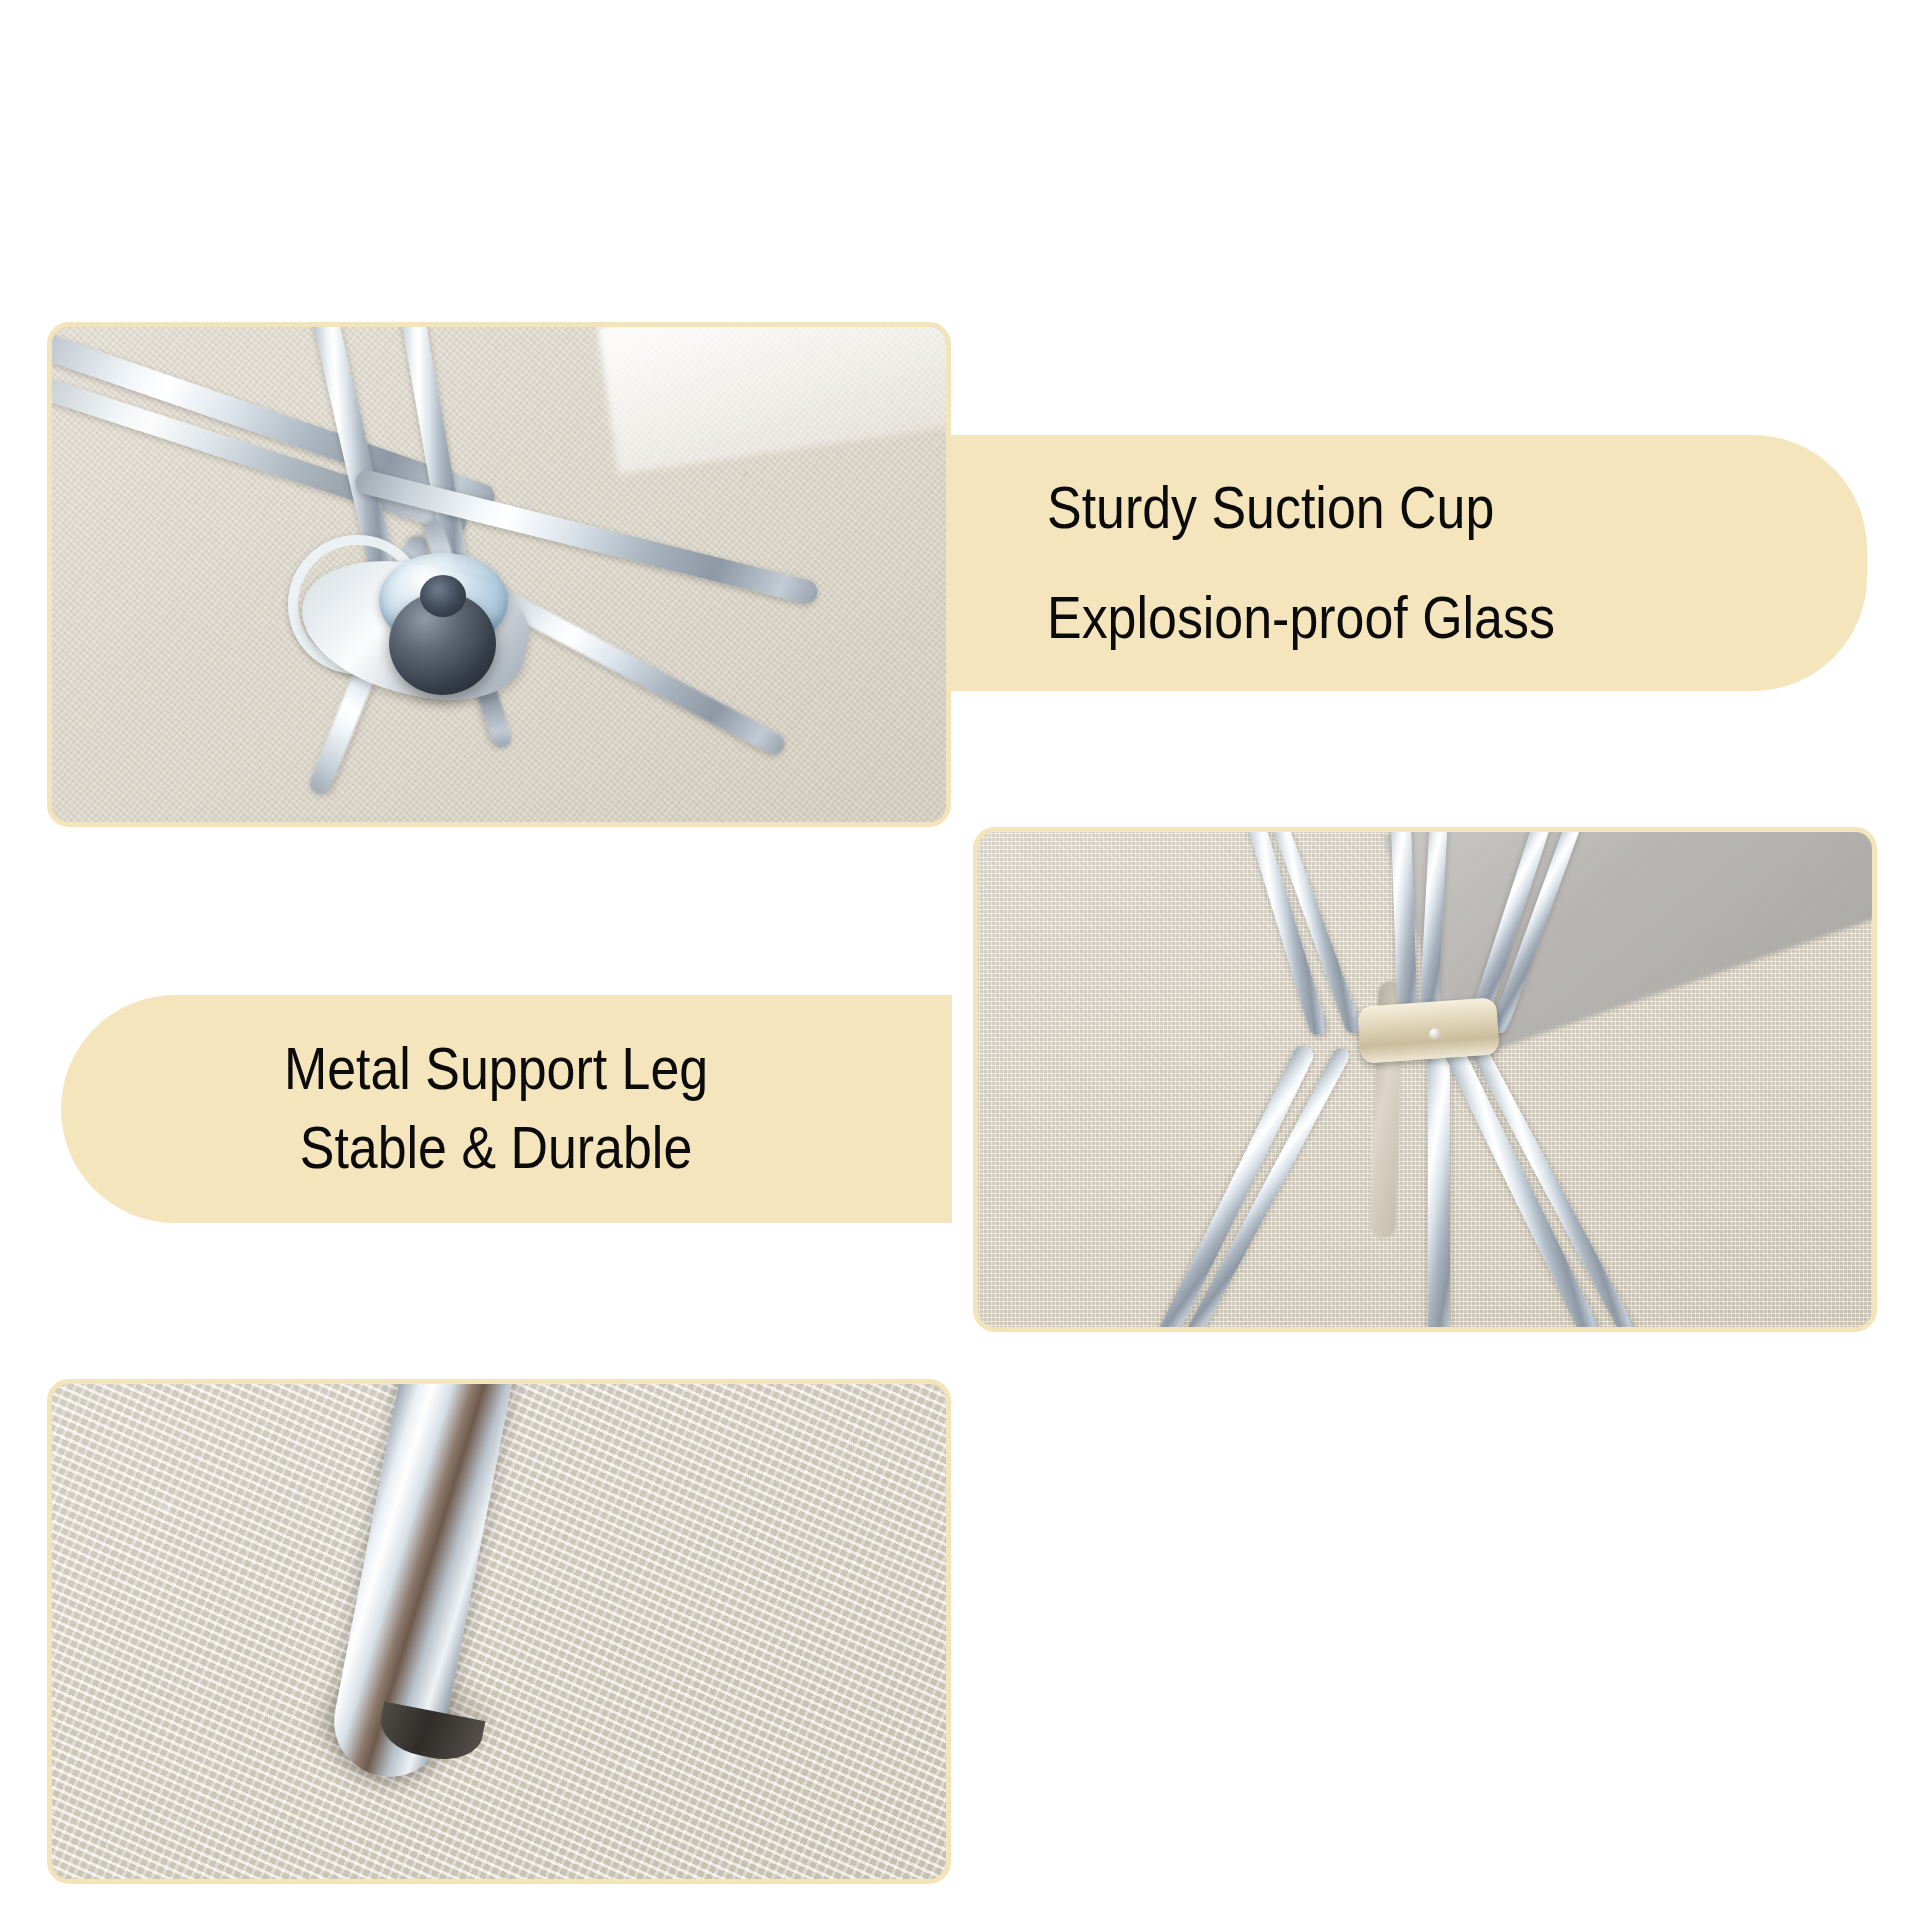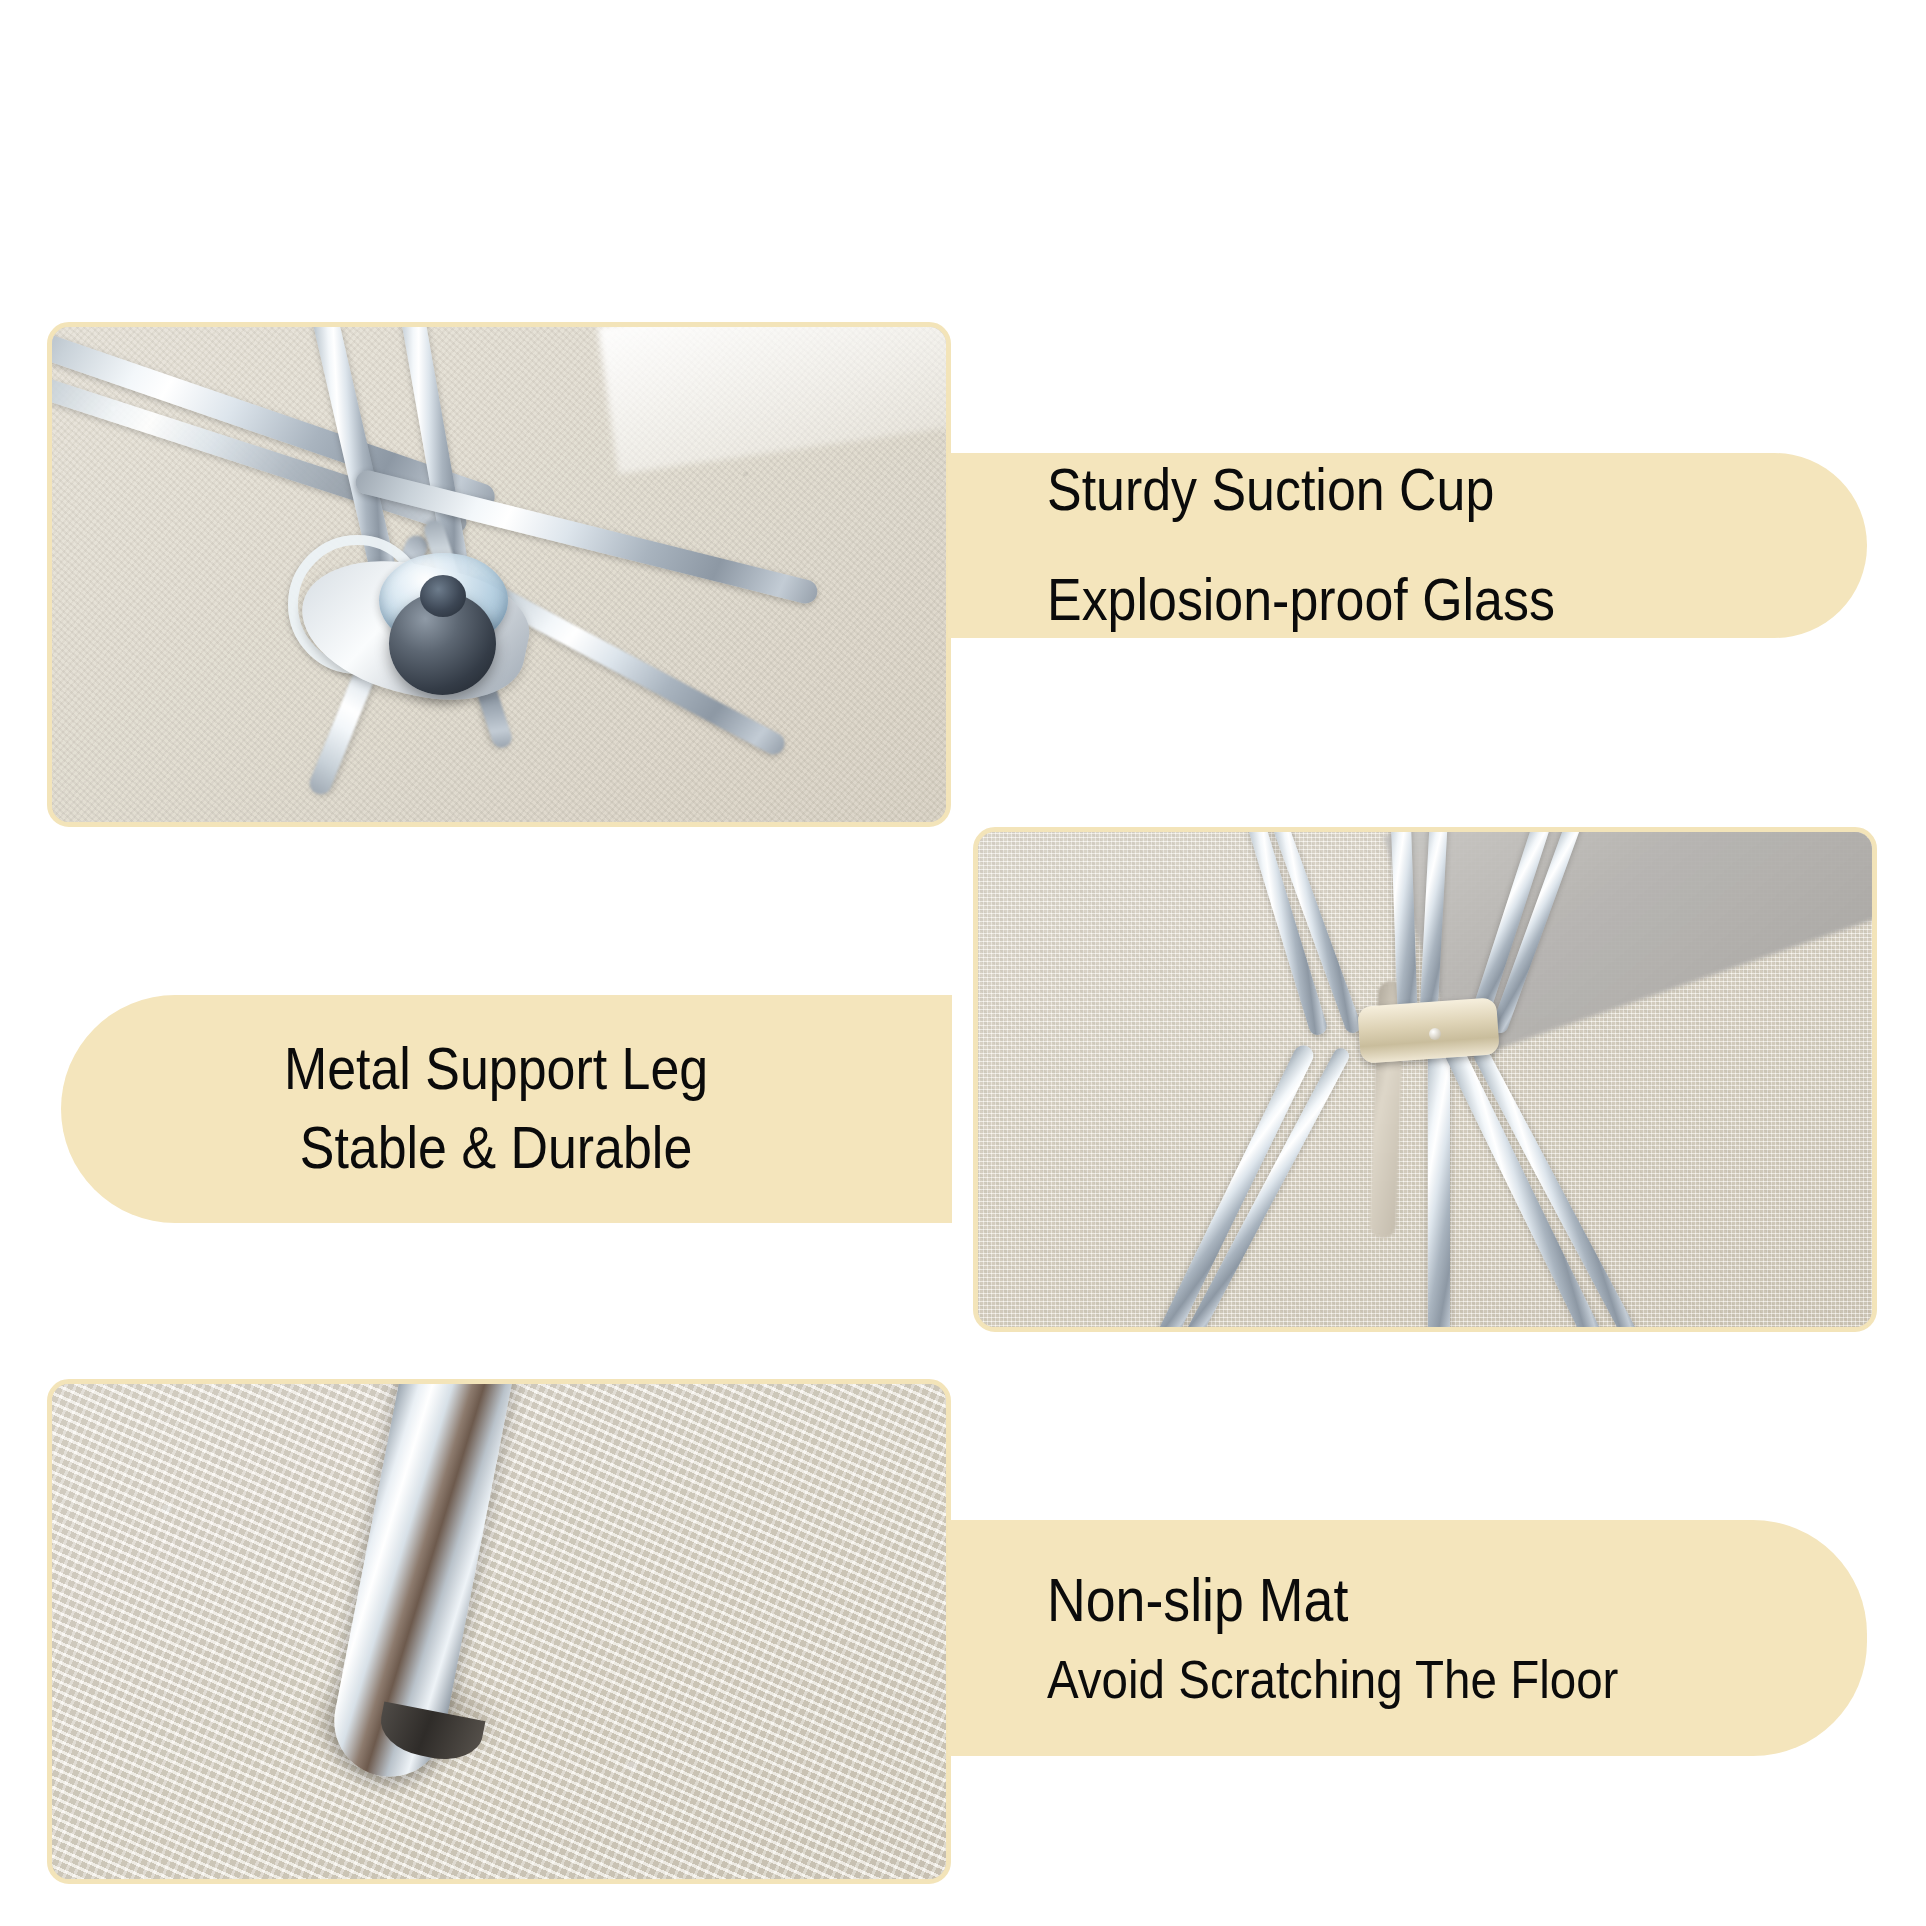--- a/index.html
+++ b/index.html
@@ -214,23 +214,23 @@
   }
   .callout-line {
     font-family: "Liberation Sans Narrow", "Liberation Sans", sans-serif;
     color: #0B0B0B;
     white-space: nowrap;
     transform: scaleX(0.88);
   }
 
   #callout-suction-cup {
     left: 948px;
-    top: 453px;
+    top: 435px;
     width: 919px;
-    height: 185px;
+    height: 256px;
     padding-left: 99px;
     gap: 31px;
   }
   #callout-suction-cup .callout-line {
     font-size: 59px;
     line-height: 79px;
     transform-origin: left center;
   }
 
   #callout-support-leg {
@@ -341,19 +341,15 @@
       <div class="carpet-loop"></div>
 
       <div style="position:absolute;left:267px;top:297px;width:168px;height:79px;
                   border-radius:50%;background:rgba(90,80,65,.22);filter:blur(12px);"></div>
 
       <div class="big-leg" style="left:317px;top:-79px;width:111px;height:475px;transform:rotate(11deg);"></div>
       <div class="leg-cap" style="left:327px;top:327px;width:103px;height:46px;transform:rotate(11deg);"></div>
     </div>
   </div>
 
-  <div class="callout callout-right" id="callout-nonslip-mat">
-    <div class="callout-line callout-line-primary">Non-slip Mat</div>
-    <div class="callout-line callout-line-secondary">Avoid Scratching The Floor</div>
-  </div>
 
 </div>
 
 
 </body></html>

